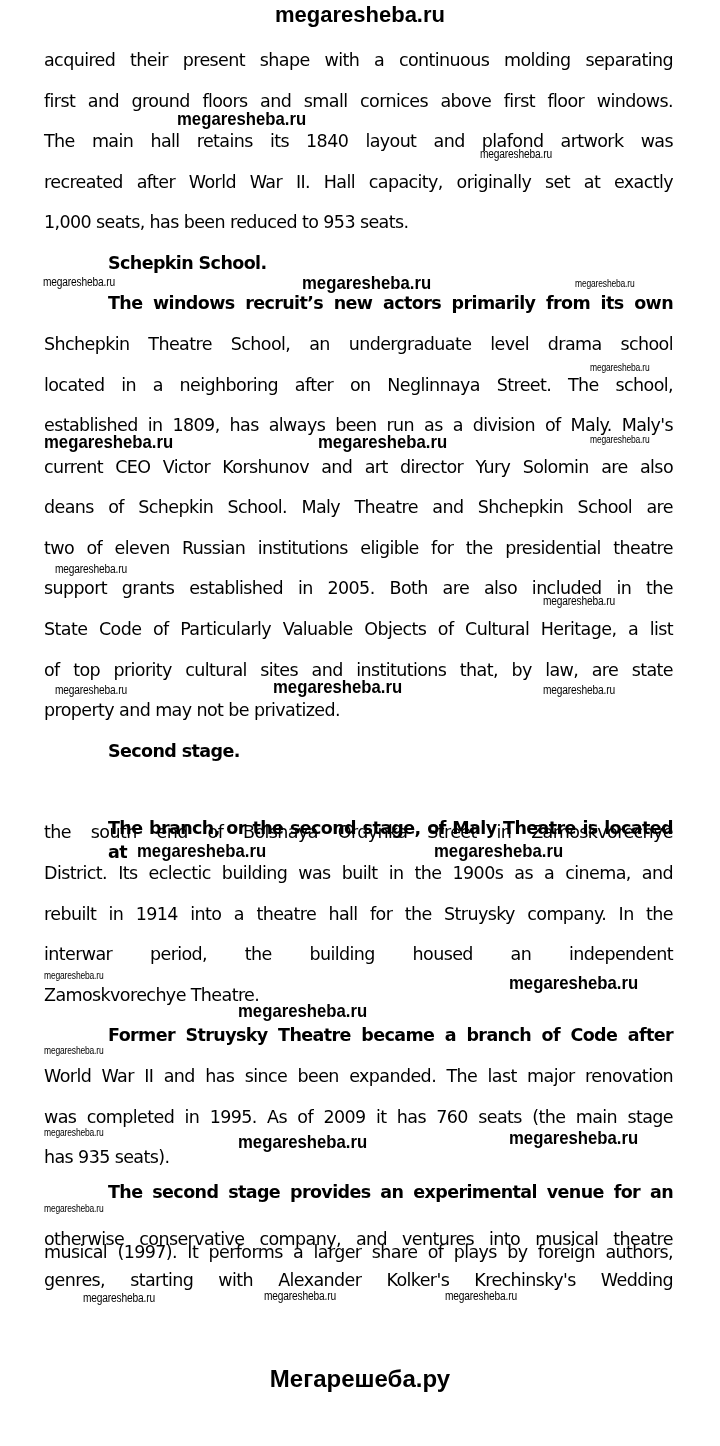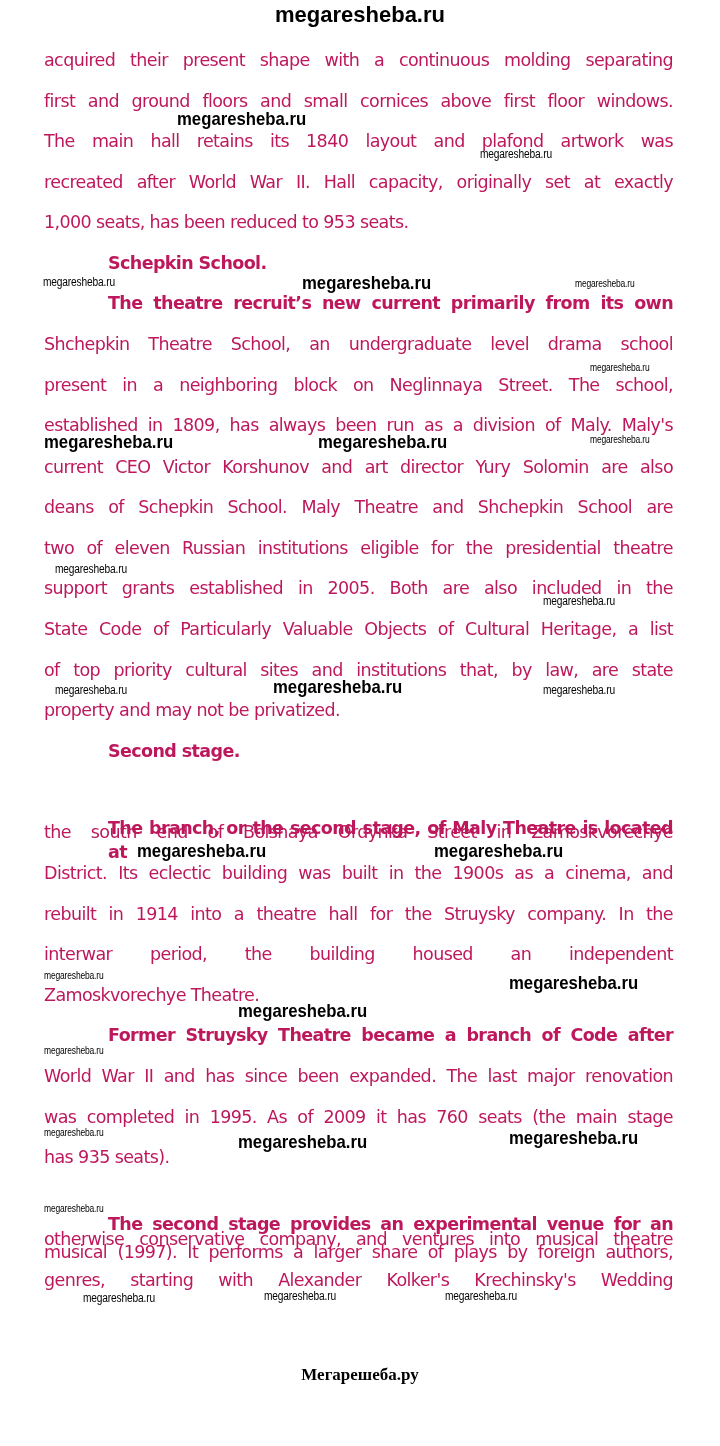--- a/index.html
+++ b/index.html
@@ -2,24 +2,24 @@
 <html><head>
 <meta charset="utf-8">
 <style>
   html, body { margin: 0; padding: 0; background: #ffffff; }
   body { width: 720px; height: 1446px; position: relative; overflow: hidden; }
   .hdr {
     position: absolute; left: 0; width: 720px; text-align: center;
     font-family: "Liberation Sans", sans-serif; font-weight: bold; color: #000;
   }
   .hdr.top { top: 2px; font-size: 22px; }
-  .hdr.bottom { top: 1365px; font-size: 17px; font-family: Liberation Serif, serif; }
+  .hdr.bottom { top: 1365px; font-size: 24px; }
   .line {
     position: absolute; left: 44px; width: 629px;
-    font-family: "DejaVu Sans", sans-serif; font-size: 17.5px; color: #be185d;
+    font-family: "DejaVu Sans", sans-serif; font-size: 17.5px; color: #000000;
     line-height: 24px; white-space: nowrap; letter-spacing: -0.6px;
   }
   .line.just { text-align: justify; text-align-last: justify; white-space: normal; }
   .line.indent { padding-left: 64px; width: 565px; font-weight: bold; }
   .wm {
     position: absolute; font-family: "Liberation Sans", sans-serif; color: #000;
     white-space: nowrap; transform-origin: left top;
   }
   .wm.big { font-size: 19px; font-weight: bold; transform: scaleX(0.88); }
   .wm.small { font-size: 12px; transform: scaleX(0.85); letter-spacing: -0.2px; }
@@ -29,44 +29,44 @@
 
 <div class="hdr top">megaresheba.ru</div>
 
 <div class="line just" style="top:48px">acquired their present shape with a continuous molding separating</div>
 <div class="line just" style="top:89px">first and ground floors and small cornices above first floor windows.</div>
 <div class="line just" style="top:129px">The main hall retains its 1840 layout and plafond artwork was</div>
 <div class="line just" style="top:170px">recreated after World War II. Hall capacity, originally set at exactly</div>
 <div class="line" style="top:210px">1,000 seats, has been reduced to 953 seats.</div>
 
 <div class="line indent" style="top:251px">Schepkin School.</div>
-<div class="line just indent" style="top:291px">The theatre recruit’s new current primarily from its own</div>
+<div class="line just indent" style="top:291px">The windows recruit’s new actors primarily from its own</div>
 <div class="line just" style="top:332px">Shchepkin Theatre School, an undergraduate level drama school</div>
-<div class="line just" style="top:373px">present in a neighboring block on Neglinnaya Street. The school,</div>
+<div class="line just" style="top:373px">located in a neighboring after on Neglinnaya Street. The school,</div>
 <div class="line just" style="top:413px">established in 1809, has always been run as a division of Maly. Maly's</div>
 <div class="line just" style="top:455px">current CEO Victor Korshunov and art director Yury Solomin are also</div>
 <div class="line just" style="top:495px">deans of Schepkin School. Maly Theatre and Shchepkin School are</div>
 <div class="line just" style="top:536px">two of eleven Russian institutions eligible for the presidential theatre</div>
 <div class="line just" style="top:576px">support grants established in 2005. Both are also included in the</div>
 <div class="line just" style="top:617px">State Code of Particularly Valuable Objects of Cultural Heritage, a list</div>
 <div class="line just" style="top:658px">of top priority cultural sites and institutions that, by law, are state</div>
 <div class="line" style="top:698px">property and may not be privatized.</div>
 
 <div class="line indent" style="top:739px">Second stage.</div>
 <div class="line just indent" style="top:816px">The branch, or the second stage, of Maly Theatre is located at</div>
 <div class="line just" style="top:820px">the south end of Bolshaya Ordynka Street in Zamoskvorechye</div>
 <div class="line just" style="top:861px">District. Its eclectic building was built in the 1900s as a cinema, and</div>
 <div class="line just" style="top:902px">rebuilt in 1914 into a theatre hall for the Struysky company. In the</div>
 <div class="line just" style="top:942px">interwar period, the building housed an independent</div>
 <div class="line" style="top:983px">Zamoskvorechye Theatre.</div>
 <div class="line just indent" style="top:1023px">Former Struysky Theatre became a branch of Code after</div>
 <div class="line just" style="top:1064px">World War II and has since been expanded. The last major renovation</div>
 <div class="line just" style="top:1105px">was completed in 1995. As of 2009 it has 760 seats (the main stage</div>
 <div class="line" style="top:1145px">has 935 seats).</div>
-<div class="line just indent" style="top:1212px">The second stage provides an experimental venue for an</div>
+<div class="line just indent" style="top:1180px">The second stage provides an experimental venue for an</div>
 <div class="line just" style="top:1227px">otherwise conservative company, and ventures into musical theatre</div>
 <div class="line just" style="top:1268px">genres, starting with Alexander Kolker's Krechinsky's Wedding</div>
 <div class="line just" style="top:1240px">musical (1997). It performs a larger share of plays by foreign authors,</div>
 
 <div class="wm big" style="left:177px;top:108px">megaresheba.ru</div>
 <div class="wm small" style="left:480px;top:147px">megaresheba.ru</div>
 
 <div class="wm small" style="left:43px;top:275px">megaresheba.ru</div>
 <div class="wm big" style="left:302px;top:272px">megaresheba.ru</div>
 <div class="wm small" style="left:575px;top:278px;font-size:10px">megaresheba.ru</div>

